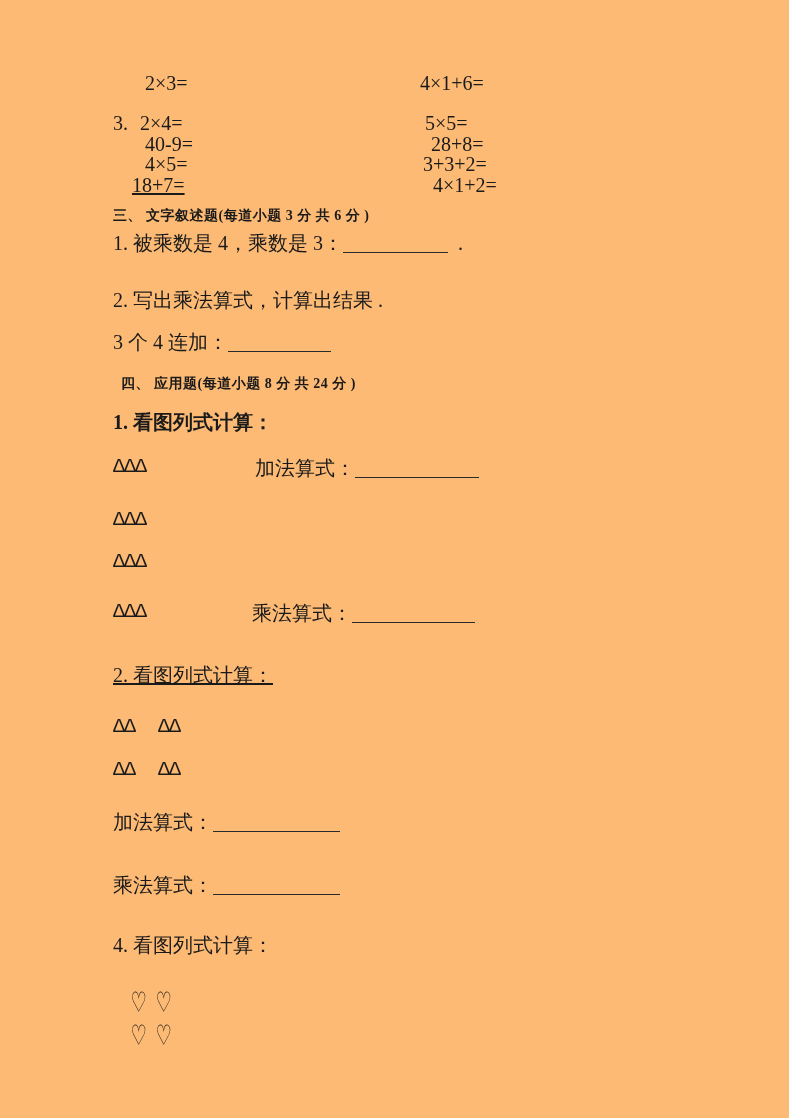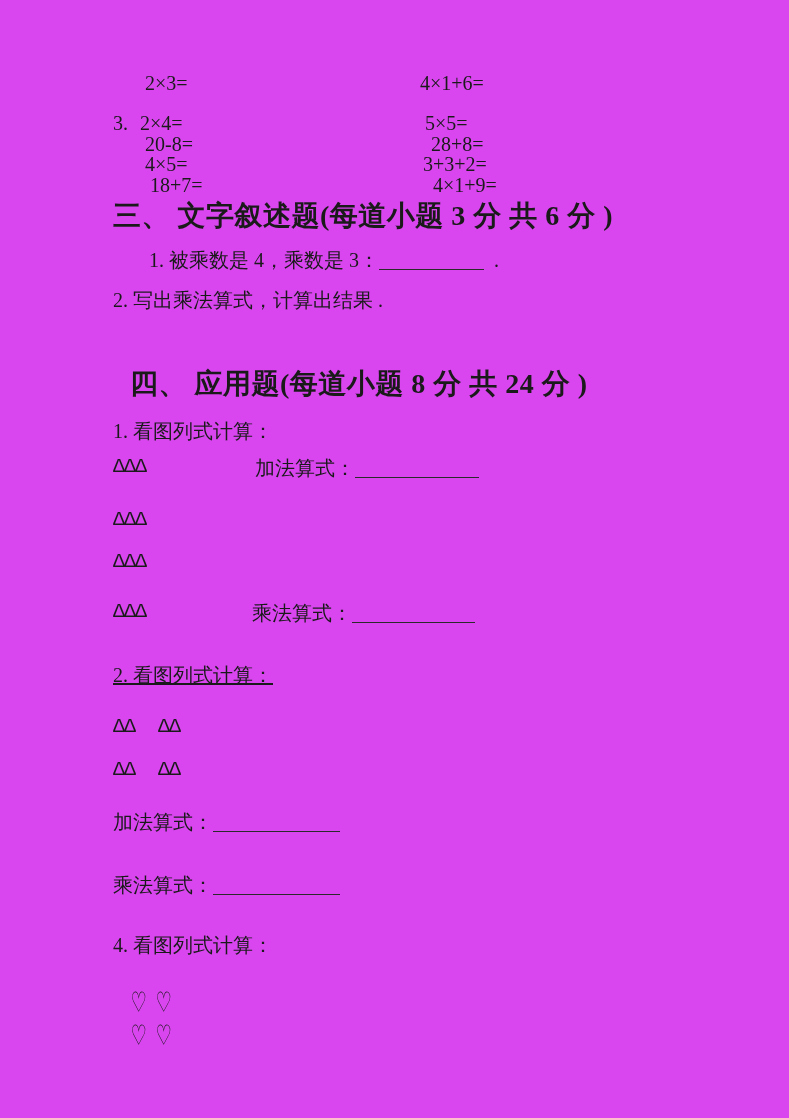--- a/index.html
+++ b/index.html
@@ -1,27 +1,27 @@
 <!DOCTYPE html>
 <html><head>
 <meta charset="utf-8">
 <style>
   html, body { margin: 0; padding: 0; background: #ffffff; }
   .page {
     position: relative;
     width: 789px;
     height: 1118px;
-    background: #d946ef;
+    background: #fdba74;
     font-family: "Liberation Serif", "DejaVu Serif", serif;
     font-size: 20px;
     color: #1a1a1a;
     overflow: hidden;
   }
   .abs { position: absolute; white-space: nowrap; line-height: 22px; }
-  .heading { font-weight: bold; font-size: 28px; letter-spacing: 0.5px; }
+  .heading { font-weight: bold; font-size: 14px; letter-spacing: 0.5px; }
   .blank {
     display: inline-block;
     height: 6px;
     margin-bottom: -3px;
     border-bottom: 1.4px solid #2a2a2a;
   }
   .tri { letter-spacing: -1px; font-family: Liberation Mono, monospace; }
   .period { margin-left: 10px; }
   .heart {
     display: inline-block;
@@ -39,41 +39,44 @@
 
 <div class="page">
 
   <span class="abs" style="left:145px; top:72px;">2×3=</span>
   <span class="abs" style="left:420px; top:72px;text-align:center;">4×1+6=</span>
 
   <span class="abs" style="left:113px; top:112px;">3.</span>
   <span class="abs" style="left:140px; top:112px;">2×4=</span>
   <span class="abs" style="left:425px; top:112px;text-align:right;">5×5=</span>
 
-  <span class="abs" style="left:145px; top:133px;">20-8=</span>
+  <span class="abs" style="left:145px; top:133px;">40-9=</span>
   <span class="abs" style="left:431px; top:133px;">28+8=</span>
 
   <span class="abs" style="left:145px; top:153px;">4×5=</span>
   <span class="abs" style="left:423px; top:153px;">3+3+2=</span>
 
-  <span class="abs" style="left:150px; top:174px;">18+7=</span>
-  <span class="abs" style="left:433px; top:174px;">4×1+9=</span>
+  <span class="abs" style="left:132px; top:174px;text-decoration:underline;">18+7=</span>
+  <span class="abs" style="left:433px; top:174px;">4×1+2=</span>
 
   <div class="abs heading" style="left:113px; top:205px;">三、 文字叙述题(每道小题 3 分 共 6 分 )</div>
 
-  <div class="abs" style="left:113px; top:249px;margin-left:36px;">
+  <div class="abs" style="left:113px; top:232px;">
     <span>1. 被乘数是 4，乘数是 3：</span><span class="blank" style="width:105px;"></span><span class="period">.</span>
   </div>
 
   <div class="abs" style="left:113px; top:289px;">2. 写出乘法算式，计算出结果 .</div>
 
+  <div class="abs" style="left:113px; top:331px;">
+    <span>3 个 4 连加：</span><span class="blank" style="width:103px;"></span>
+  </div>
 
-  <div class="abs heading" style="left:130px; top:373px;font-family:Liberation Serif, serif;">四、 应用题(每道小题 8 分 共 24 分 )</div>
+  <div class="abs heading" style="left:121px; top:373px;font-family:Liberation Serif, serif;">四、 应用题(每道小题 8 分 共 24 分 )</div>
 
-  <div class="abs" style="left:113px; top:420px;">1. 看图列式计算：</div>
+  <div class="abs" style="left:113px; top:411px;font-weight:bold;">1. 看图列式计算：</div>
 
   <span class="abs tri" style="left:113px; top:456px;">ΔΔΔ</span>
   <div class="abs" style="left:255px; top:457px;">
     <span>加法算式：</span><span class="blank" style="width:124px;"></span>
   </div>
 
   <span class="abs tri" style="left:113px; top:509px;">ΔΔΔ</span>
   <span class="abs tri" style="left:113px; top:551px;">ΔΔΔ</span>
 
   <span class="abs tri" style="left:113px; top:601px;">ΔΔΔ</span>

